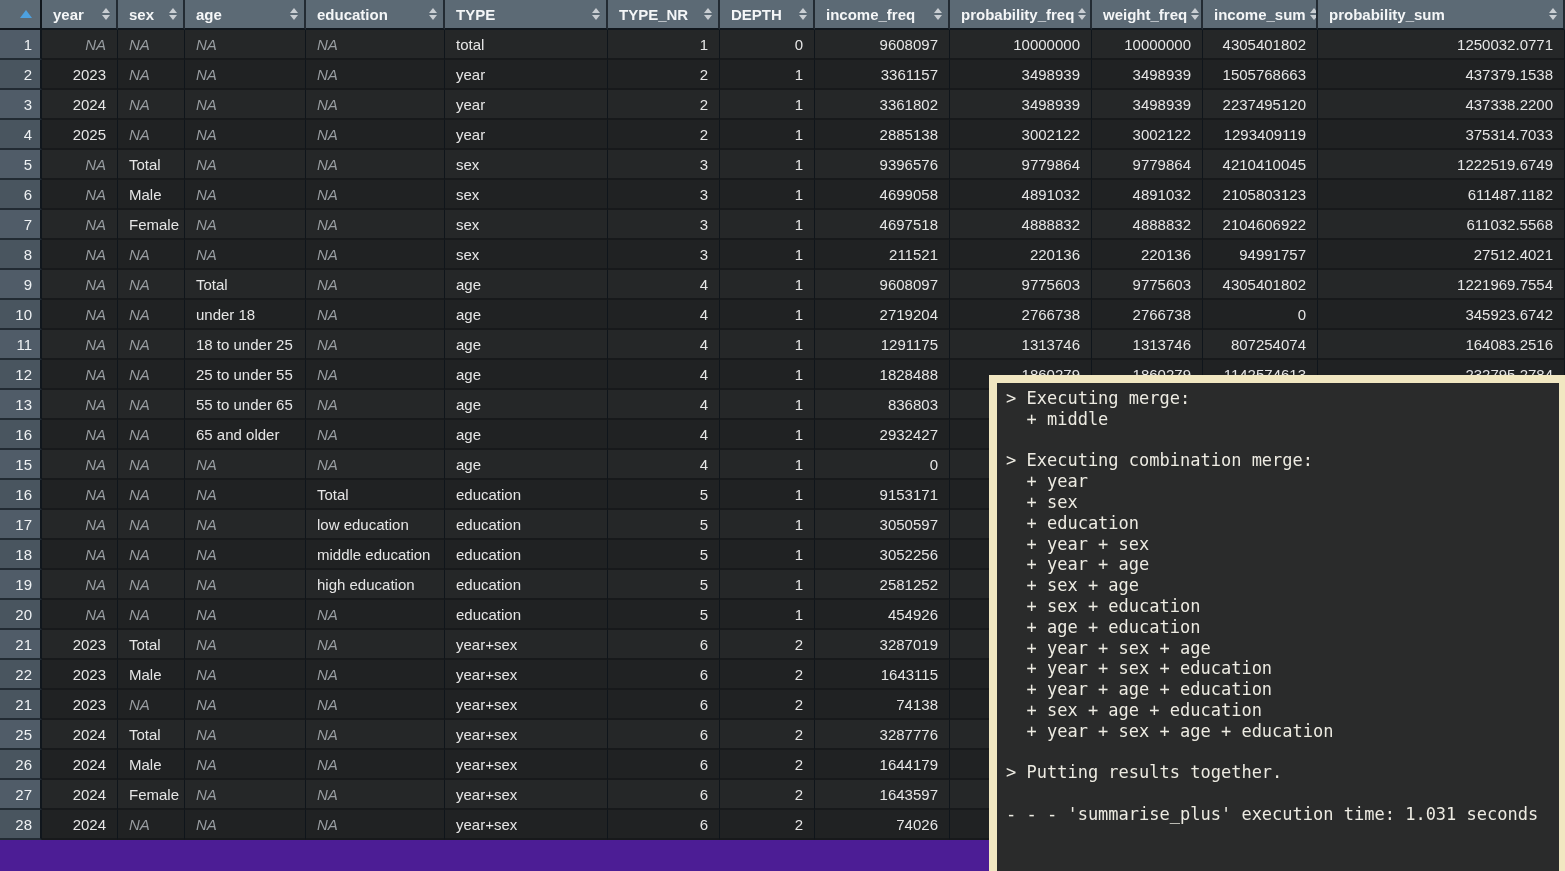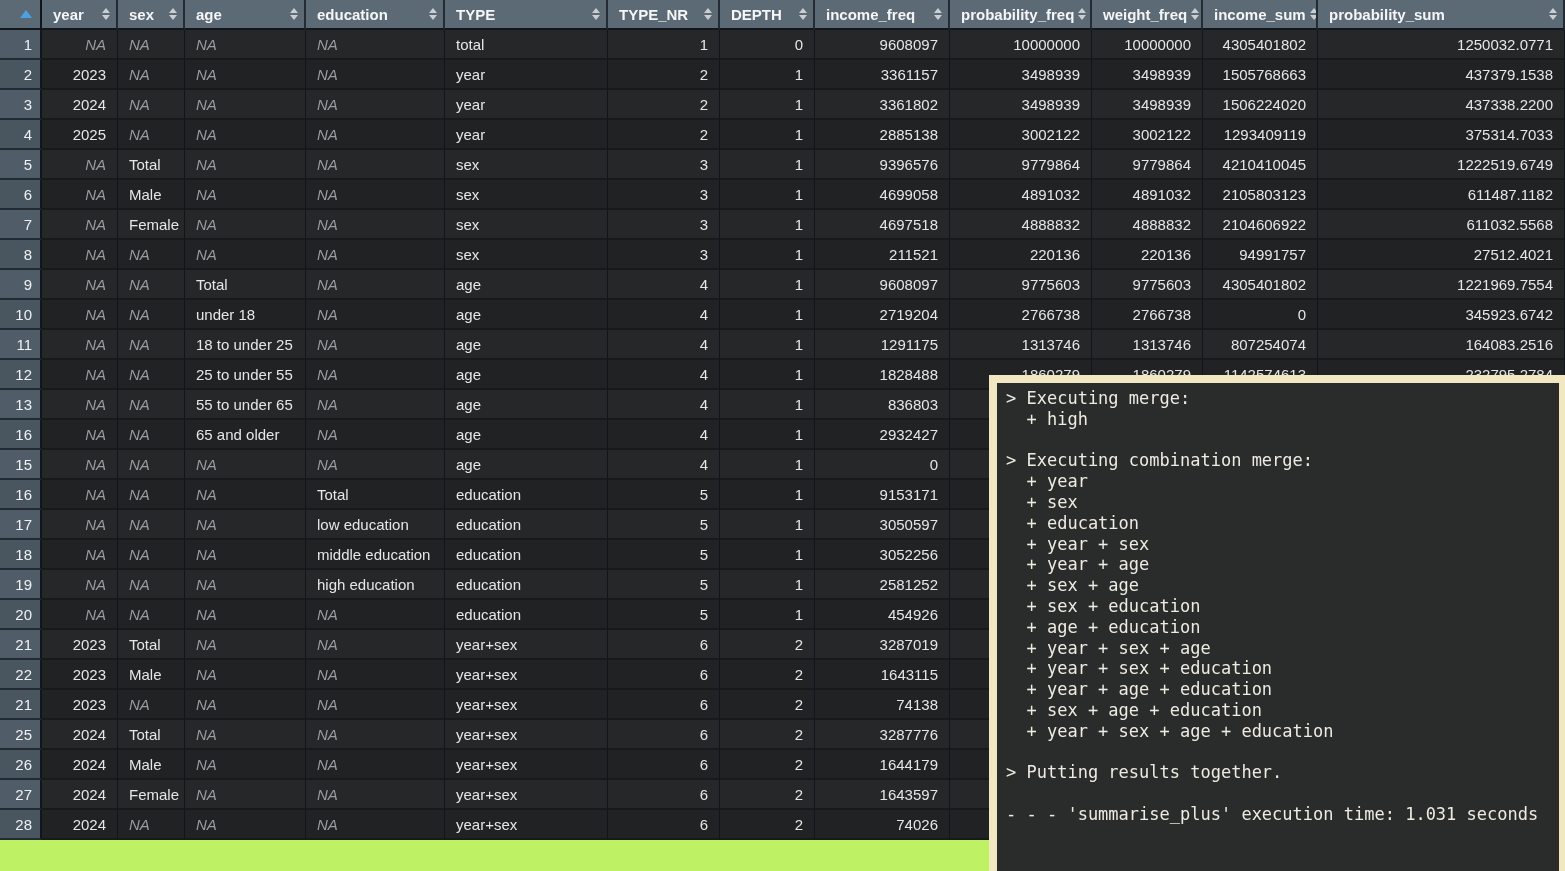--- a/index.html
+++ b/index.html
@@ -1,18 +1,18 @@
 <!DOCTYPE html>
 <html><head>
 <meta charset="utf-8">
 <style>
   html,body{margin:0;padding:0;background:#000;}
   .viewport{
     position:relative;width:1565px;height:871px;overflow:hidden;
-    background:#bef264;font-family:"Liberation Sans",sans-serif;
+    background:#4c1d95;font-family:"Liberation Sans",sans-serif;
   }
   table.grid{border-collapse:separate;border-spacing:0;table-layout:fixed;width:1565px;}
   th{
     background:#5c6a75;color:#f4f6f7;font-weight:bold;font-size:15px;
     height:30px;box-sizing:border-box;padding:0 6px 0 11px;text-align:left;
     border-right:2px solid #232b33;border-bottom:2px solid #11171d;
     overflow:hidden;white-space:nowrap;cursor:pointer;
   }
   th.gutter-h{padding:0 8px 0 0;border-right:2px solid #10161c;}
   .hwrap{display:flex;align-items:center;justify-content:space-between;}
@@ -224,21 +224,21 @@
           <td class="data align-r">2024</td>
           <td class="data align-l na">NA</td>
           <td class="data align-l na">NA</td>
           <td class="data align-l na">NA</td>
           <td class="data align-l">year</td>
           <td class="data align-r">2</td>
           <td class="data align-r">1</td>
           <td class="data align-r">3361802</td>
           <td class="data align-r">3498939</td>
           <td class="data align-r">3498939</td>
-          <td class="data align-r">1506224020</td>
+          <td class="data align-r">2237495120</td>
           <td class="data align-r">437338.2200</td>
         </tr>
         <tr class="even">
           <td class="gutter">4</td>
           <td class="data align-r">2025</td>
           <td class="data align-l na">NA</td>
           <td class="data align-l na">NA</td>
           <td class="data align-l na">NA</td>
           <td class="data align-l">year</td>
           <td class="data align-r">2</td>
@@ -591,21 +591,21 @@
           <td class="data align-r">74026</td>
           <td class="data align-r"></td>
           <td class="data align-r"></td>
           <td class="data align-r"></td>
           <td class="data align-r"></td>
         </tr>
       </tbody>
   </table>
   <div class="console" id="console-panel">
       <div class="console-line">&gt; Executing merge:</div>
-      <div class="console-line">  + high</div>
+      <div class="console-line">  + middle</div>
       <div class="console-line"></div>
       <div class="console-line">&gt; Executing combination merge:</div>
       <div class="console-line">  + year</div>
       <div class="console-line">  + sex</div>
       <div class="console-line">  + education</div>
       <div class="console-line">  + year + sex</div>
       <div class="console-line">  + year + age</div>
       <div class="console-line">  + sex + age</div>
       <div class="console-line">  + sex + education</div>
       <div class="console-line">  + age + education</div>

